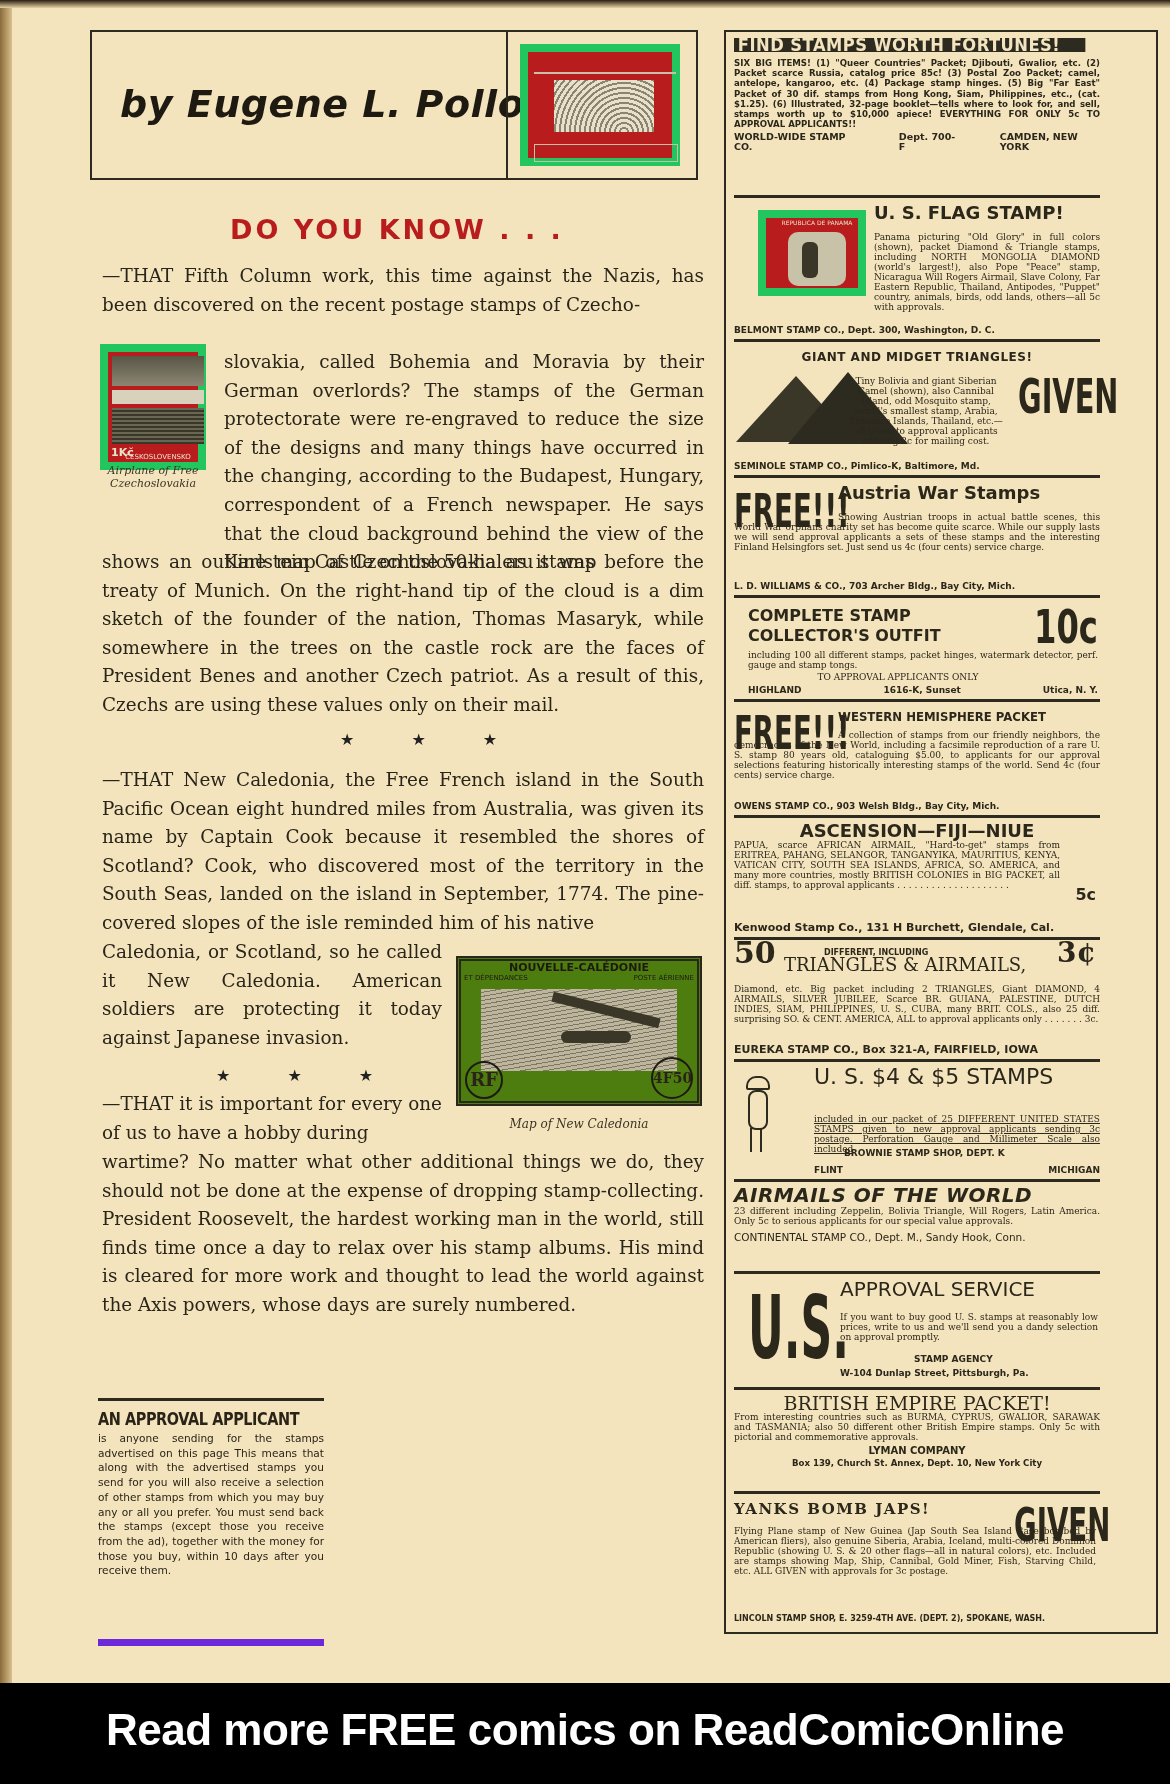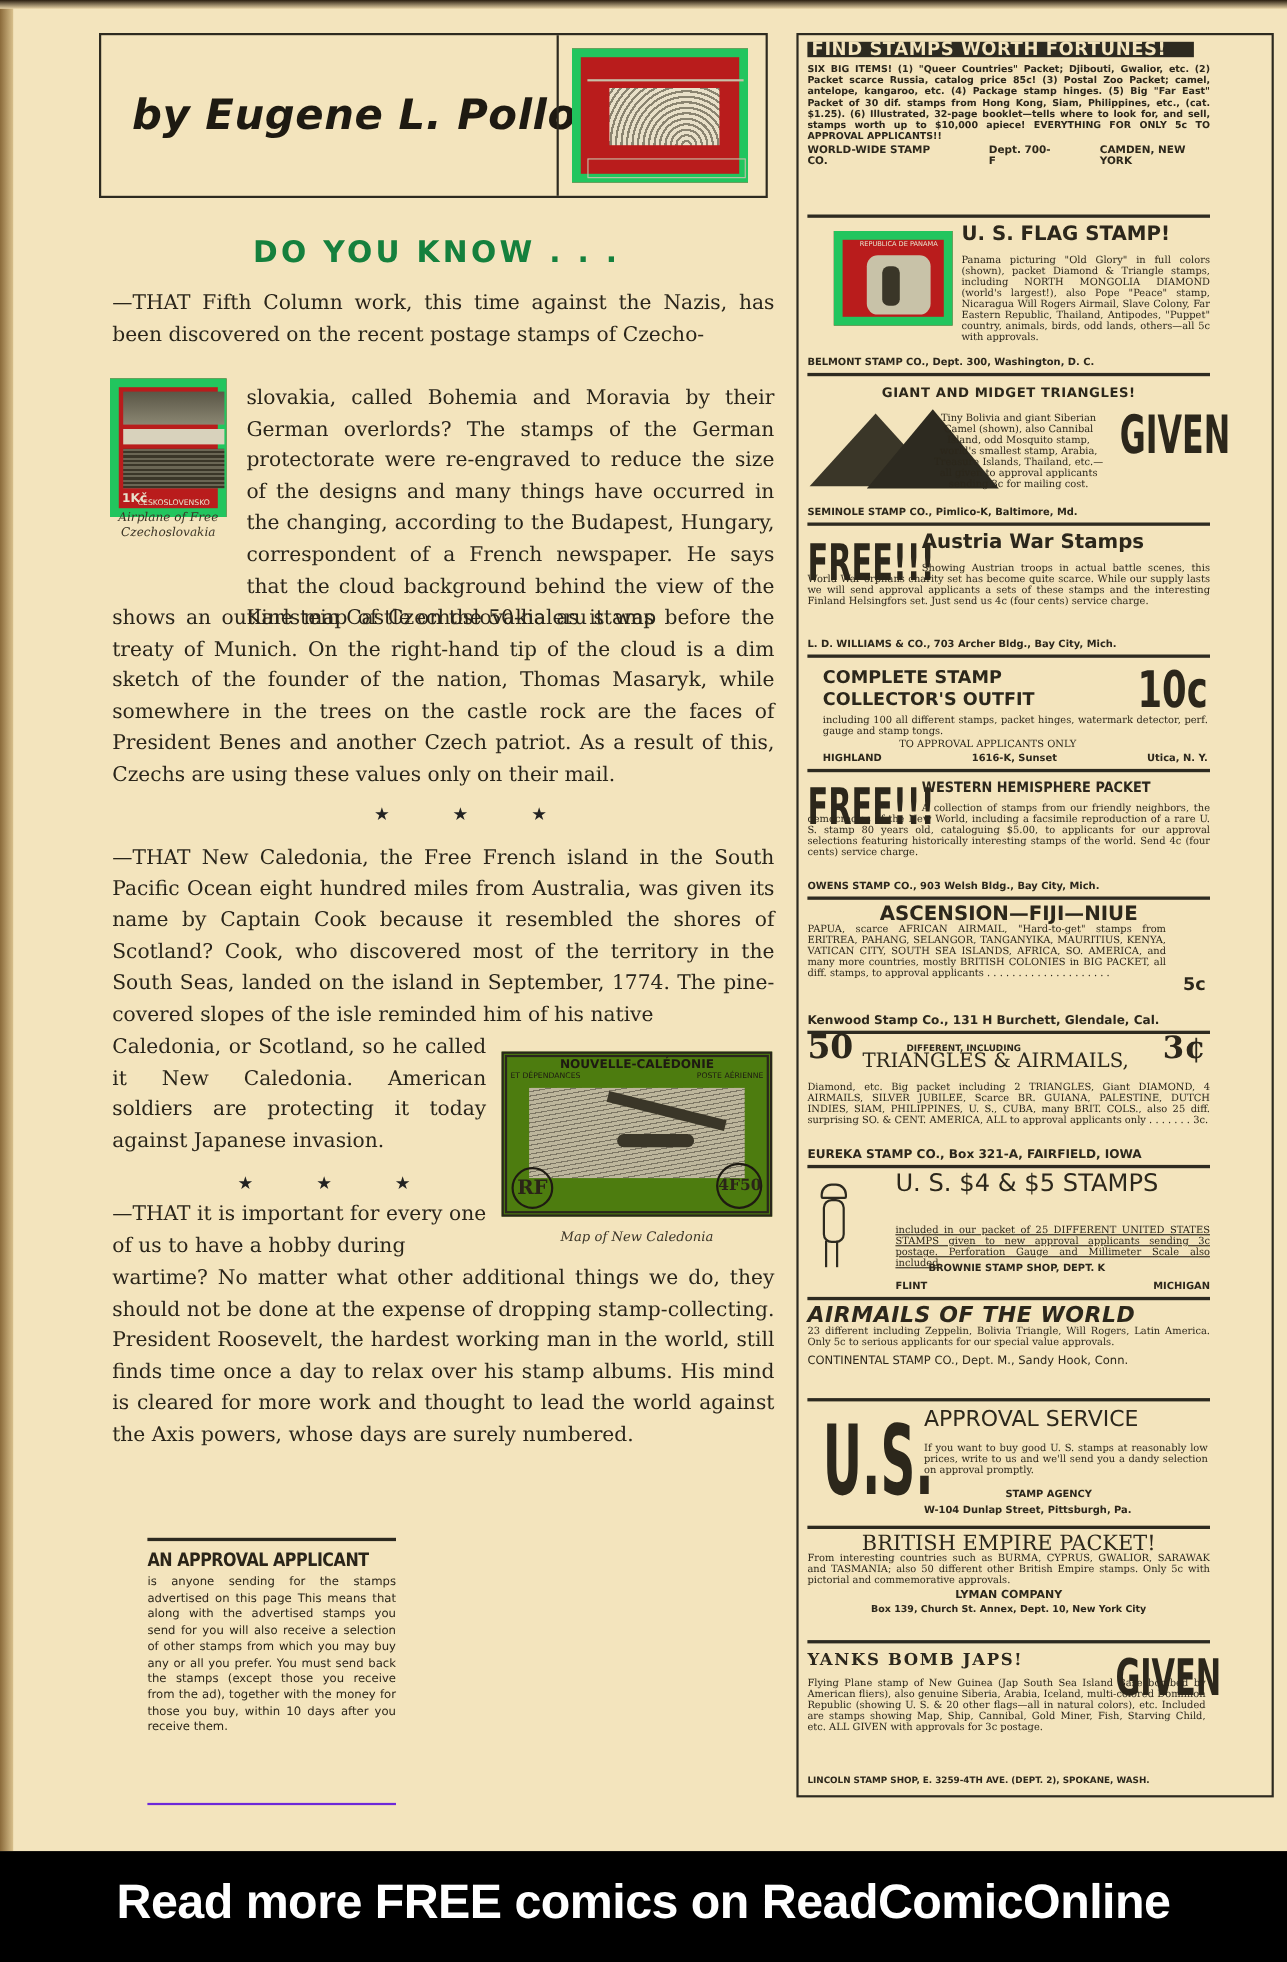--- a/index.html
+++ b/index.html
@@ -11,27 +11,27 @@
 
   
   .hdr { left: 90px; top: 30px; width: 608px; height: 150px; }
   .hdr-author { position: absolute; left: 28px; top: 50px; font-family: "DejaVu Sans", sans-serif; font-weight: bold; font-style: italic; font-size: 38px; color: #1e1a12; letter-spacing: 0.5px; }
   .hdr-divider { position: absolute; left: 414px; top: 0; width: 2px; height: 146px; background: #2d2a20; }
   .stamp { position: absolute; background: #b91c1c; border: 8px solid #22c55e; box-sizing: border-box; }
   .stamp-inner { position: absolute; background: #b9b29a; }
   .hdr-stamp { left: 428px; top: 12px; width: 160px; height: 122px; }
 
   
-  .title { position: absolute; left: 230px; top: 214px; font-family: "DejaVu Sans", sans-serif; font-weight: bold; font-size: 27px; letter-spacing: 3px; color: #15803d; }
+  .title { position: absolute; left: 230px; top: 214px; font-family: "DejaVu Sans", sans-serif; font-weight: bold; font-size: 27px; letter-spacing: 3px; color: #b91c1c; }
   .para { position: absolute; font-family: "DejaVu Serif", serif; font-size: 18.4px; line-height: 28.6px; text-align: justify; color: #2a251a; }
   .caption { position: absolute; font-family: "DejaVu Serif", serif; font-style: italic; font-size: 11px; text-align: center; line-height: 13px; color: #3a3426; }
   .stars { position: absolute; font-size: 16px; letter-spacing: 26px; color: #222; }
 
   
-  .appr { position: absolute; left: 98px; top: 1398px; width: 226px; height: 238px; border-top: 3px solid #2d2a20; border-bottom: 2px solid #6d28d9; margin-left: 36px; }
+  .appr { position: absolute; left: 98px; top: 1398px; width: 226px; height: 238px; border-top: 3px solid #2d2a20; border-bottom: 7px solid #6d28d9; }
   .appr-title { font-family: "DejaVu Sans", sans-serif; font-weight: bold; font-size: 17px; margin-top: 8px; letter-spacing: -0.5px; transform: scaleX(0.85); transform-origin: left; white-space: nowrap; }
   .appr-body { font-family: "DejaVu Sans", sans-serif; font-size: 10.6px; line-height: 14.7px; text-align: justify; margin-top: 2px; }
   .help { position: absolute; left: 341px; top: 1396px; width: 380px; height: 238px; border: 2px solid #2d2a20; box-sizing: border-box; }
   .help-sec { padding: 20px 24px 0 24px; font-family: "DejaVu Sans", sans-serif; font-size: 16.5px; line-height: 24px; }
   .help-rule { position: absolute; left: 0; top: 130px; width: 100%; height: 2px; background: #2d2a20; }
 
   
   .ads { position: absolute; left: 724px; top: 30px; width: 434px; height: 1604px; border: 2px solid #2d2a20; box-sizing: border-box; }
   .ad { position: absolute; left: 8px; width: 366px; border-bottom: 3px solid #2d2a20; box-sizing: border-box; font-family: "DejaVu Serif", serif; font-size: 9px; line-height: 10px; color: #2c271b; }
   .ad .b { font-family: "DejaVu Sans", sans-serif; font-weight: bold; }

